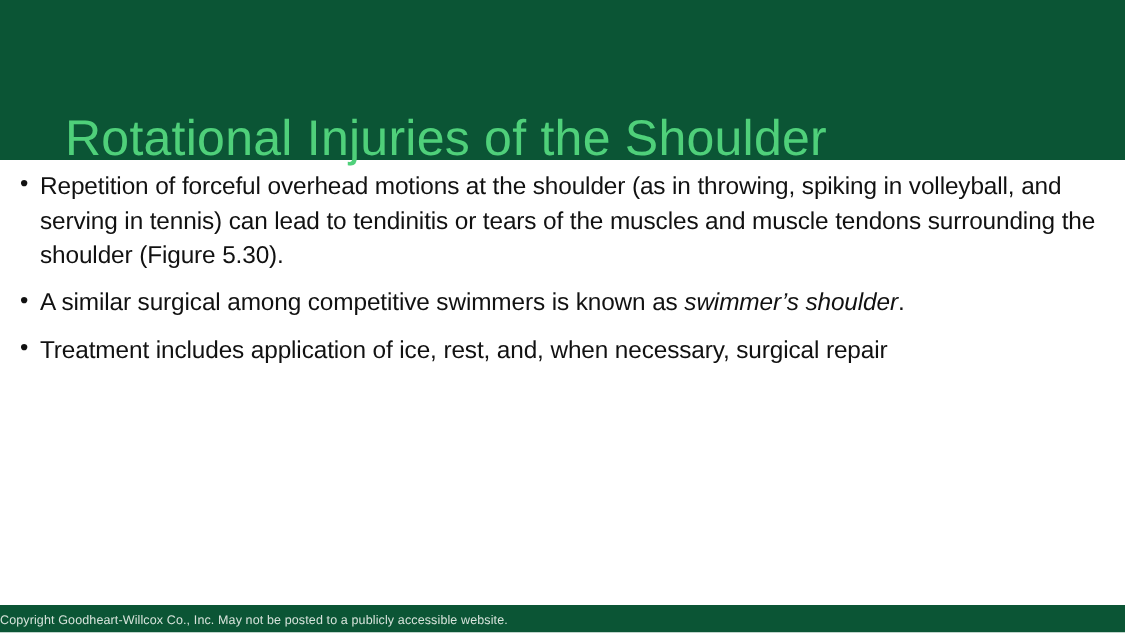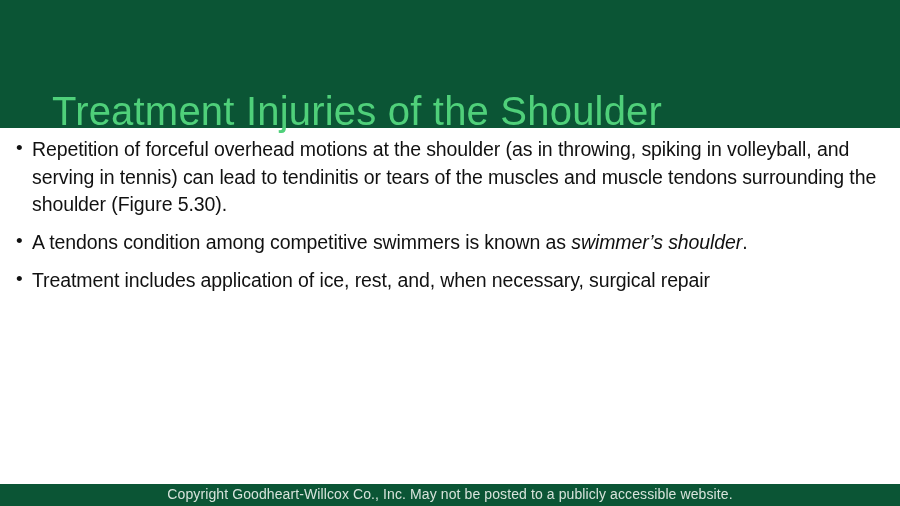--- a/index.html
+++ b/index.html
@@ -80,41 +80,40 @@
     bottom: 0;
     width: 900px;
     height: 22px;
     background: #0b5535;
   }
   .copyright {
     position: absolute;
     left: 0;
     bottom: 4px;
     width: 900px;
-    text-align: center;
-    font-size: 14px;
+    font-size: 10px;
     color: #d7e3db;
     letter-spacing: 0.1px;
   }
 </style>
 </head>
 <body>
 
 <div class="slide">
 
   <div class="title-band"></div>
 
-  <h1 class="slide-title">Treatment Injuries of the Shoulder</h1>
+  <h1 class="slide-title">Rotational Injuries of the Shoulder</h1>
 
   <div class="body-area">
     <p class="bullet">
       <span>Repetition of forceful overhead motions at the shoulder (as in throwing, spiking in volleyball, and serving in tennis) can lead to tendinitis or tears of the muscles and muscle tendons surrounding the shoulder (Figure 5.30).</span>
     </p>
     <p class="bullet">
-      <span>A tendons condition among competitive swimmers is known as </span><em>swimmer’s shoulder</em><span>.</span>
+      <span>A similar surgical among competitive swimmers is known as </span><em>swimmer’s shoulder</em><span>.</span>
     </p>
     <p class="bullet last">
       <span>Treatment includes application of ice, rest, and, when necessary, surgical repair</span>
     </p>
   </div>
 
   <div class="footer-bar"></div>
   <div class="copyright">Copyright Goodheart-Willcox Co., Inc.  May not be posted to a publicly accessible website.</div>
 
 </div>

